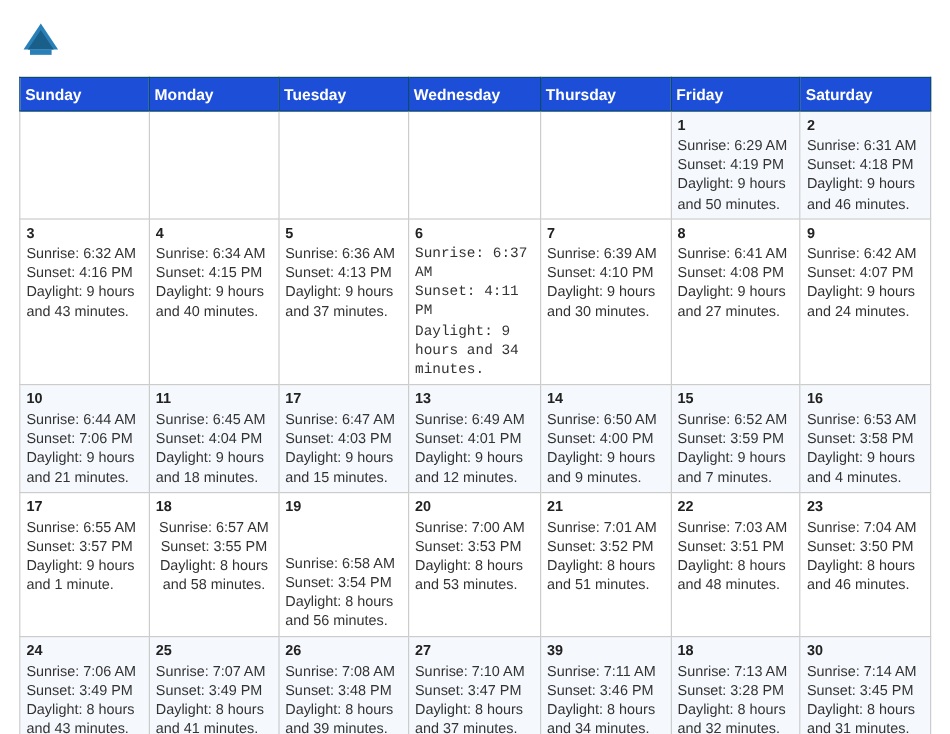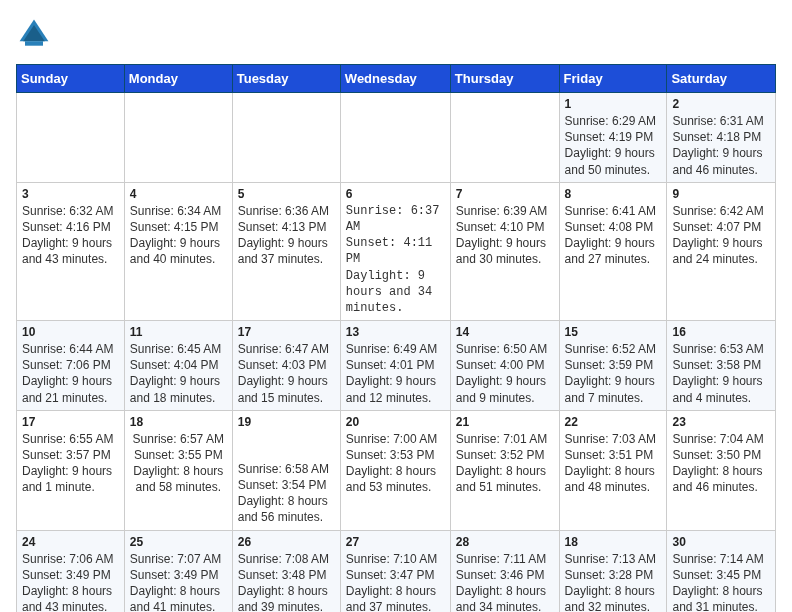--- a/index.html
+++ b/index.html
@@ -294,21 +294,21 @@
 Sunset: 3:48 PM
 Daylight: 8 hours and 39 minutes.</div>
         </td>
         <td>
           <span class="day-number">27</span>
           <div class="day-info" style="white-space: pre-line;">Sunrise: 7:10 AM
 Sunset: 3:47 PM
 Daylight: 8 hours and 37 minutes.</div>
         </td>
         <td>
-          <span class="day-number">28</span>
+          <span class="day-number">39</span>
           <div class="day-info" style="white-space: pre-line;">Sunrise: 7:11 AM
 Sunset: 3:46 PM
 Daylight: 8 hours and 34 minutes.</div>
         </td>
         <td>
           <span class="day-number">18</span>
           <div class="day-info" style="white-space: pre-line;">Sunrise: 7:13 AM
 Sunset: 3:28 PM
 Daylight: 8 hours and 32 minutes.</div>
         </td>

